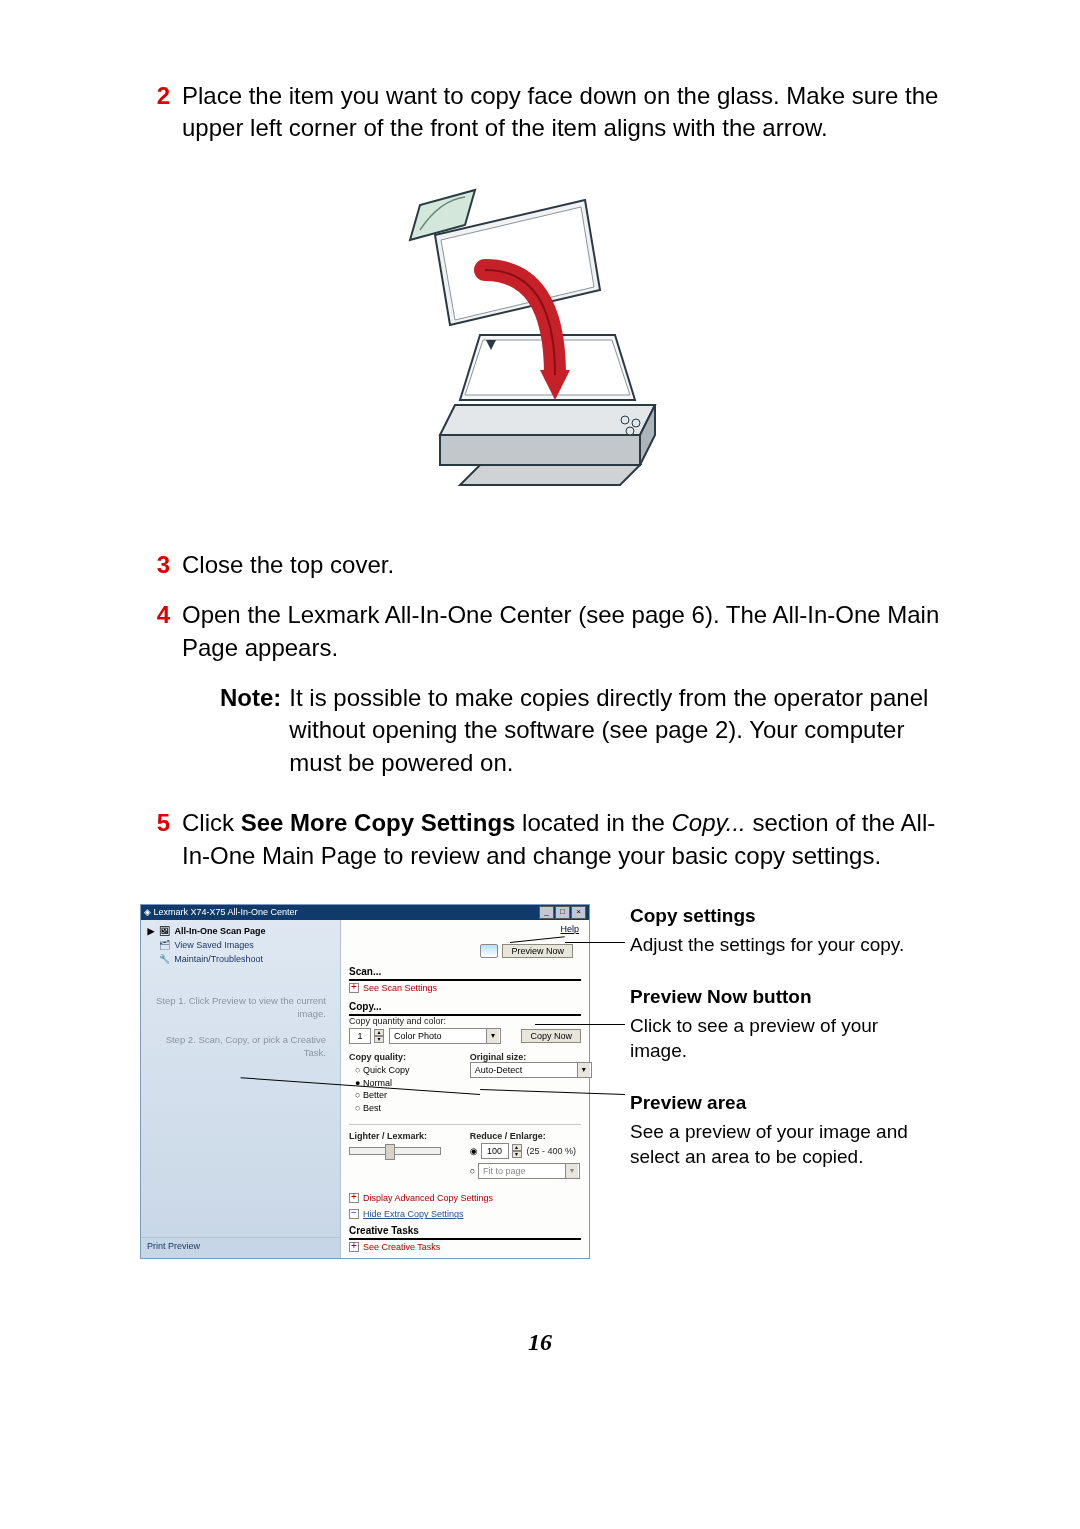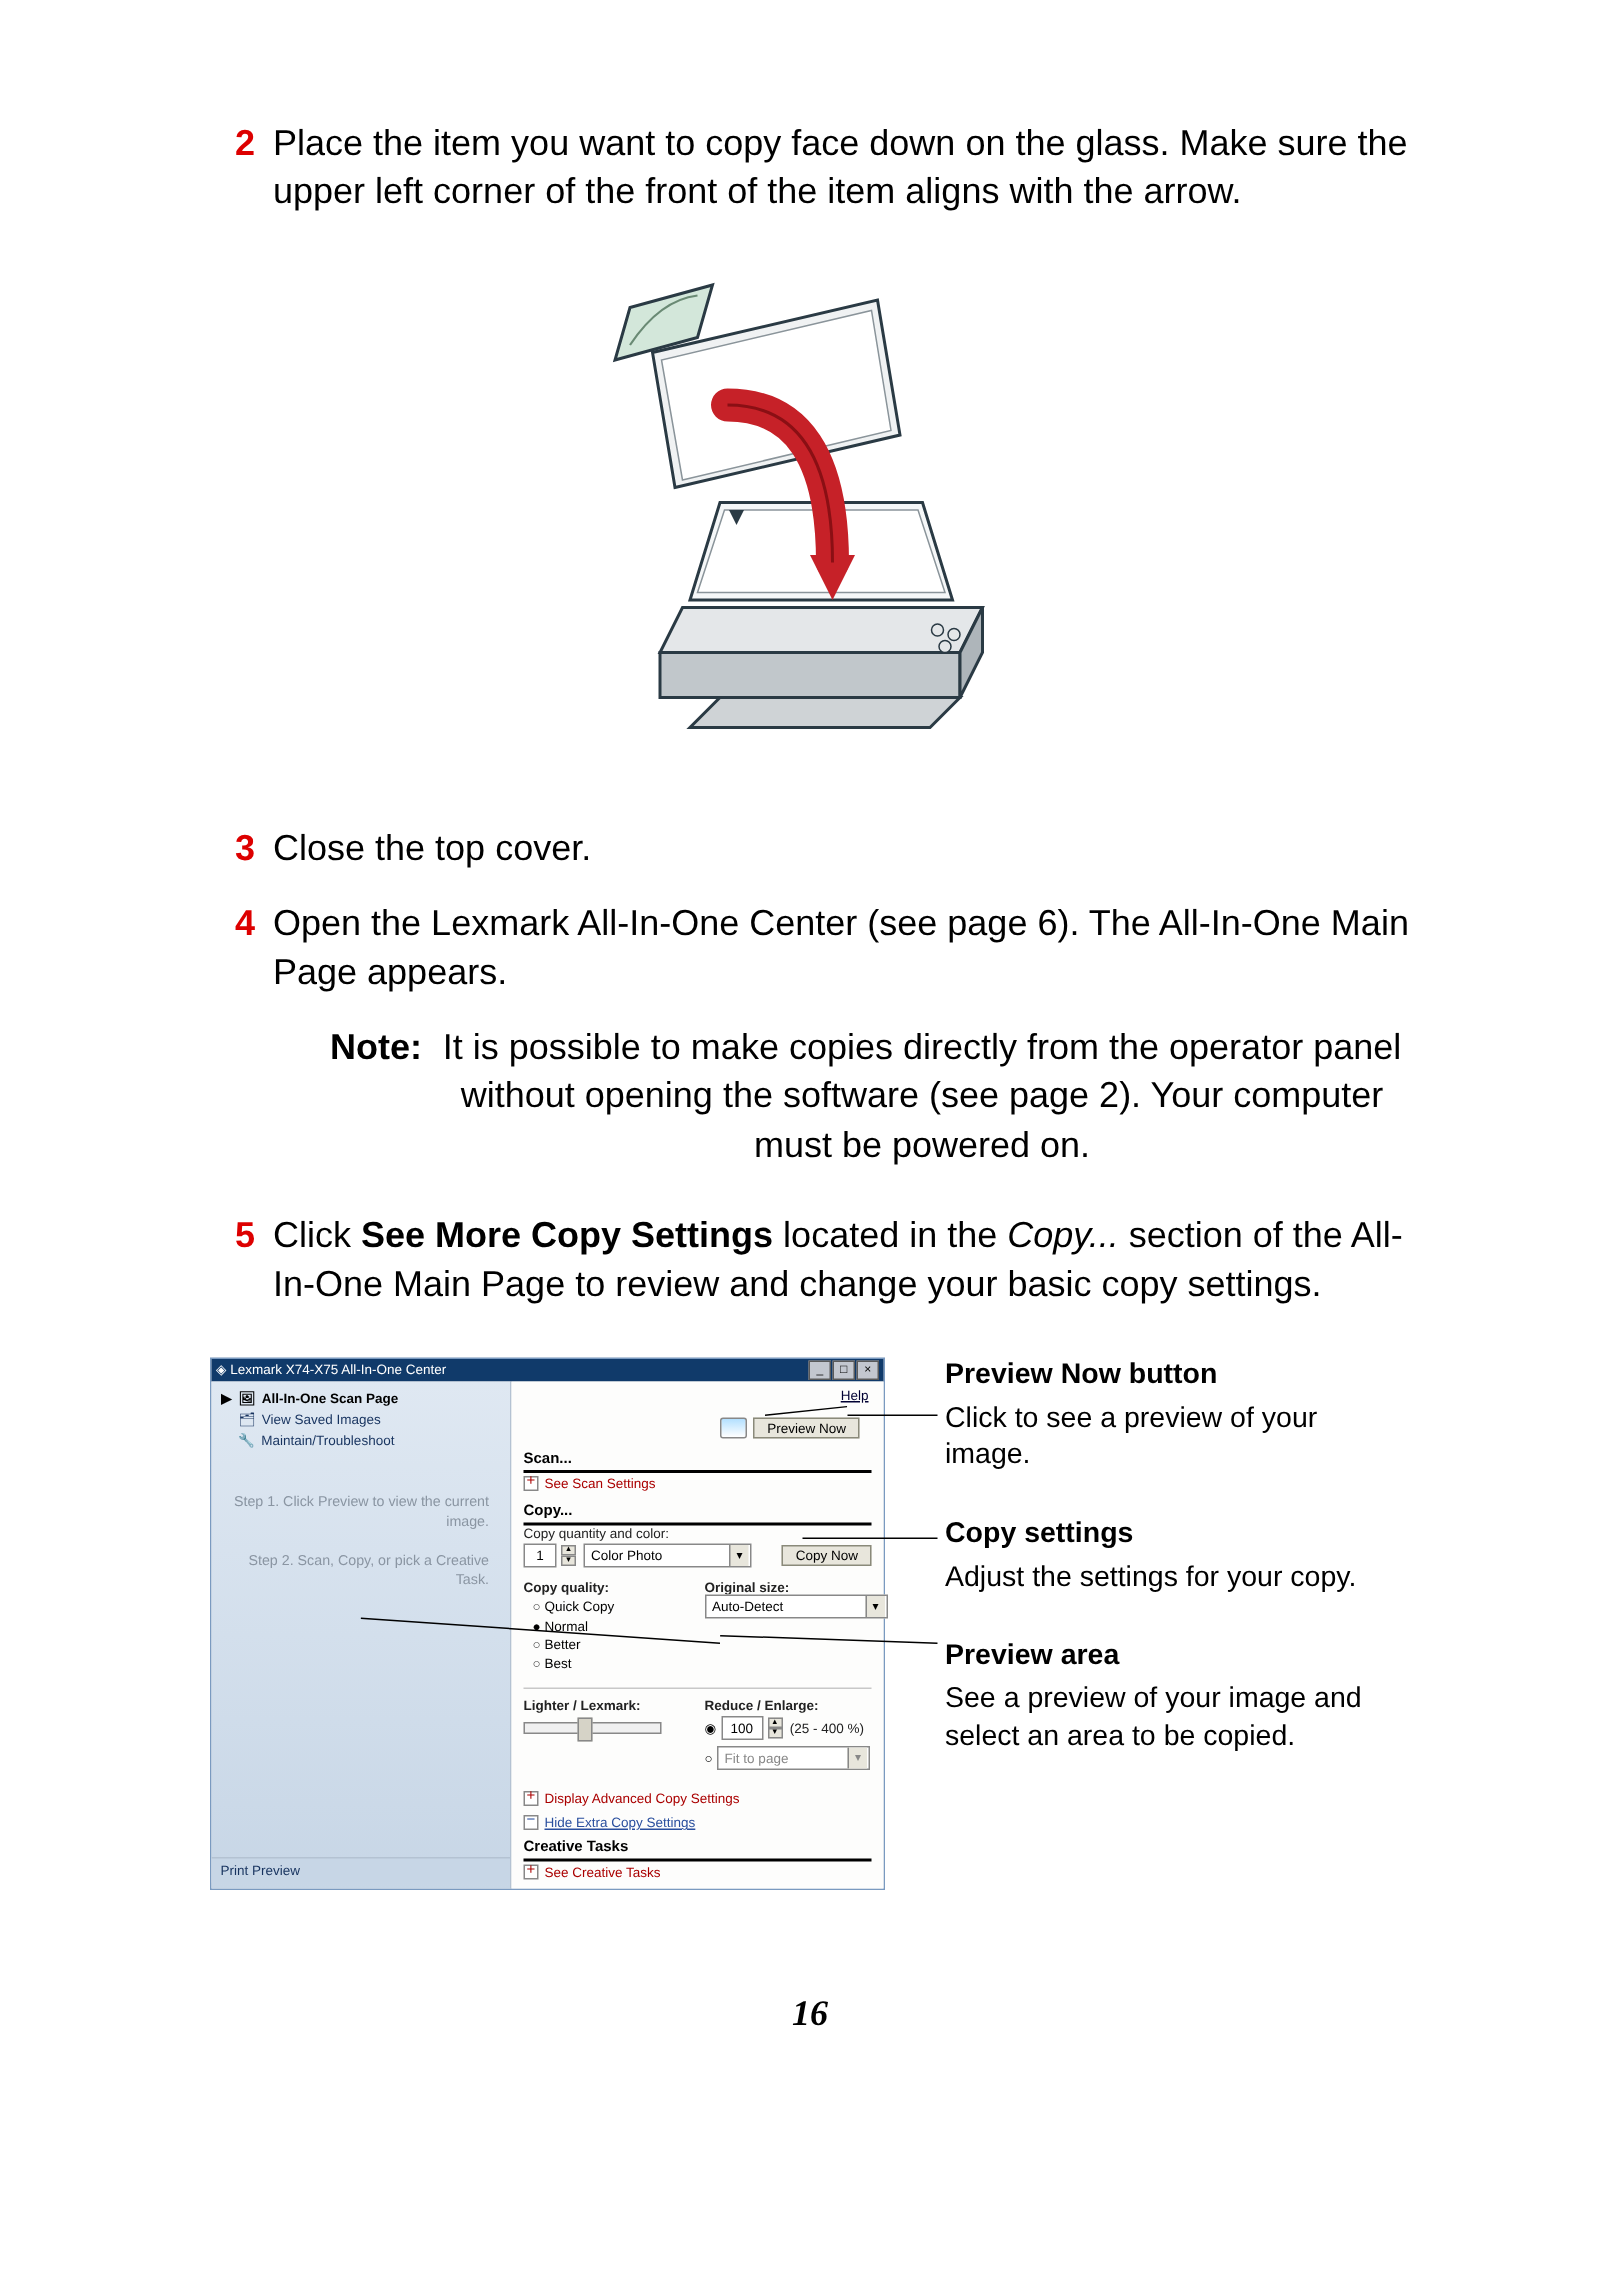--- a/index.html
+++ b/index.html
@@ -37,21 +37,20 @@
   }
   .scanner-img {
     text-align: center;
     margin: 30px 0 40px 0;
   }
   .note-block {
     margin: 18px 0 28px 80px;
     font-size: 24px;
     line-height: 1.35;
     display: flex;
-    text-align: center;
   }
   .note-label {
     font-weight: bold;
     margin-right: 8px;
     white-space: nowrap;
   }
   .note-body { flex: 1; }
   .bold { font-weight: bold; }
   .italic { font-style: italic; }
 
@@ -503,26 +502,26 @@
 
       <div class="leader" style="top:38px; left:425px; width:60px;"></div>
       <div class="leader" style="top:38px; left:370px; width:55px; transform-origin:left; transform:rotate(-6deg);"></div>
       <div class="leader" style="top:120px; left:395px; width:90px;"></div>
       <div class="leader" style="top:190px; left:340px; width:145px; transform-origin:right; transform:rotate(2deg);"></div>
       <div class="leader" style="top:190px; left:100px; width:240px; transform-origin:right; transform:rotate(4deg);"></div>
     </div>
 
     <div class="callouts">
       <div class="callout">
+        <div class="callout-title">Copy settings</div>
+        <div>Adjust the settings for your copy.</div>
+      </div>
+      <div class="callout">
         <div class="callout-title">Preview Now button</div>
         <div>Click to see a preview of your image.</div>
-      </div>
-      <div class="callout">
-        <div class="callout-title">Copy settings</div>
-        <div>Adjust the settings for your copy.</div>
       </div>
       <div class="callout">
         <div class="callout-title">Preview area</div>
         <div>See a preview of your image and select an area to be copied.</div>
       </div>
     </div>
   </div>
 
   <div class="page-num">16</div>
 </div>

